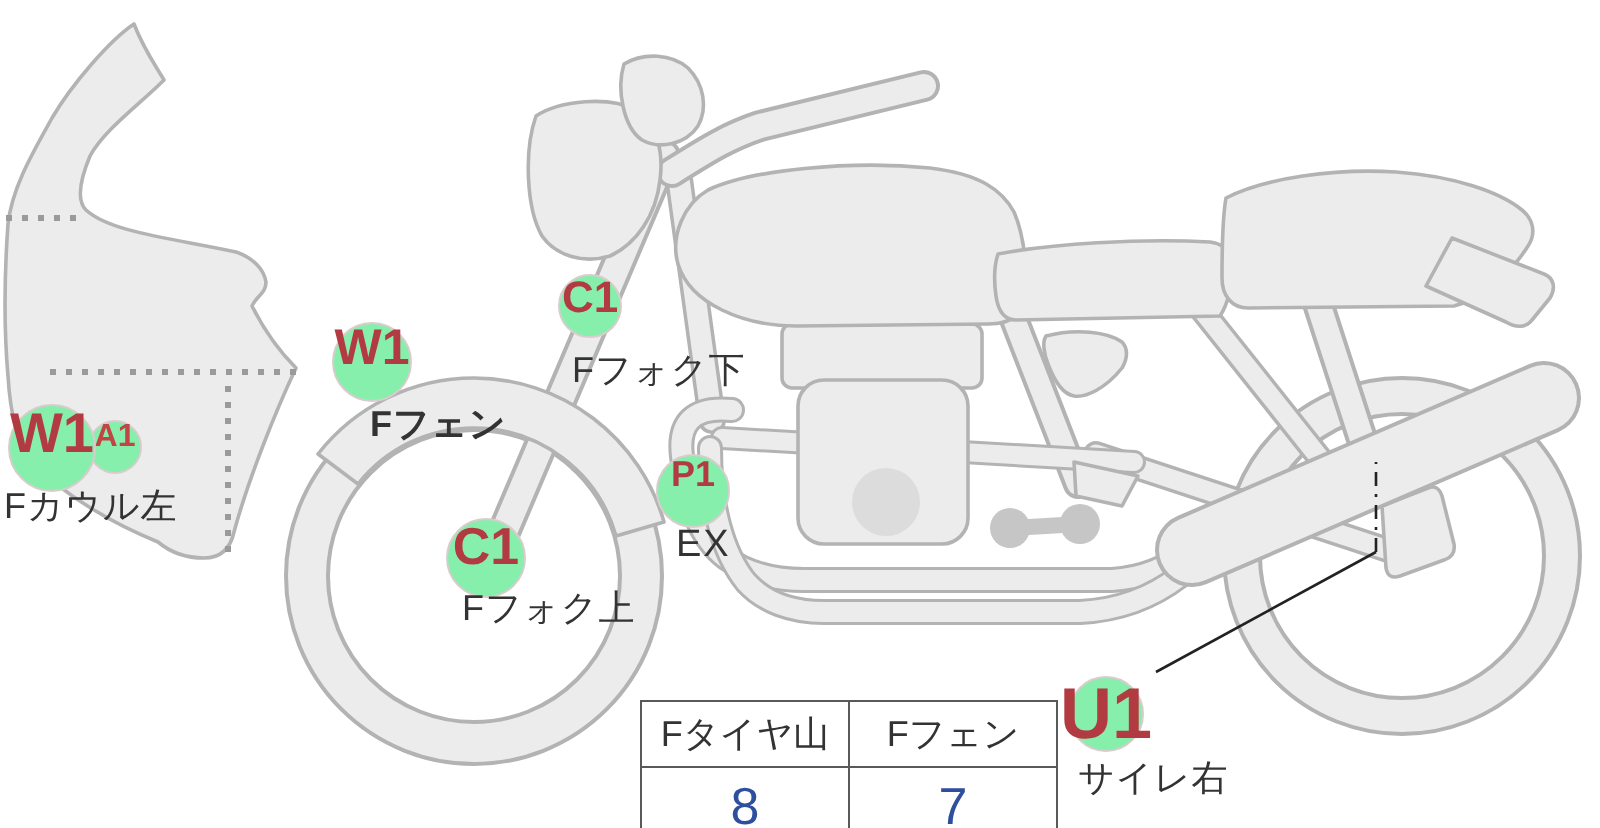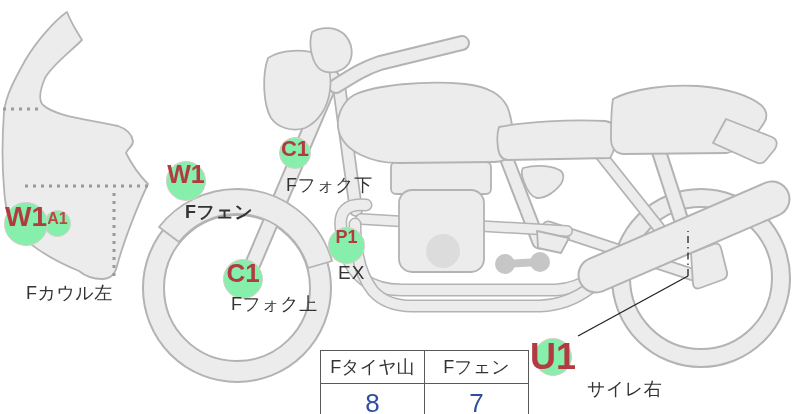--- a/index.html
+++ b/index.html
@@ -151,21 +151,21 @@
       <path class="leader dashdot" d="M688,276 L688,231"></path>
     </g>
   </svg>
 
   <div class="marker-circle sub" style="left:44px;top:210px;width:27px;height:27px;font-size:16px;">
     <span>A1</span>
   </div>
   <div class="marker-circle" style="left:4px;top:202px;width:44px;height:44px;font-size:28px;">
     <span>W1</span>
   </div>
-  <div class="marker-label" style="left:26px;top:241px;margin-top:40px;">Fカウル左</div>
+  <div class="marker-label" style="left:2px;top:241px;">Fカウル左</div>
 
   <div class="marker-circle" style="left:166px;top:161px;width:40px;height:40px;font-size:25px;">
     <span>W1</span>
   </div>
   <div class="marker-label" style="left:185px;top:200px;font-weight:bold;">Fフェン</div>
 
   <div class="marker-circle" style="left:279px;top:137px;width:32px;height:32px;font-size:22px;">
     <span>C1</span>
   </div>
   <div class="marker-label" style="left:286px;top:173px;">Fフォク下</div>
@@ -176,21 +176,21 @@
   <div class="marker-label" style="left:231px;top:292px;">Fフォク上</div>
 
   <div class="marker-circle" style="left:328px;top:227px;width:37px;height:37px;font-size:18px;">
     <span>P1</span>
   </div>
   <div class="marker-label" style="left:338px;top:262px;font-size:19px;letter-spacing:1px;">EX</div>
 
   <div class="marker-circle" style="left:534px;top:338px;width:38px;height:38px;font-size:36px;">
     <span>U1</span>
   </div>
-  <div class="marker-label" style="left:539px;top:377px;margin-left:48px;">サイレ右</div>
+  <div class="marker-label" style="left:539px;top:377px;">サイレ右</div>
 
   <table id="tire-table">
     <tbody>
         <tr>
       <td class="hd">Fタイヤ山</td>
       <td class="hd">Fフェン</td>
     </tr>
     <tr>
       <td class="val">8</td>
       <td class="val">7</td>

